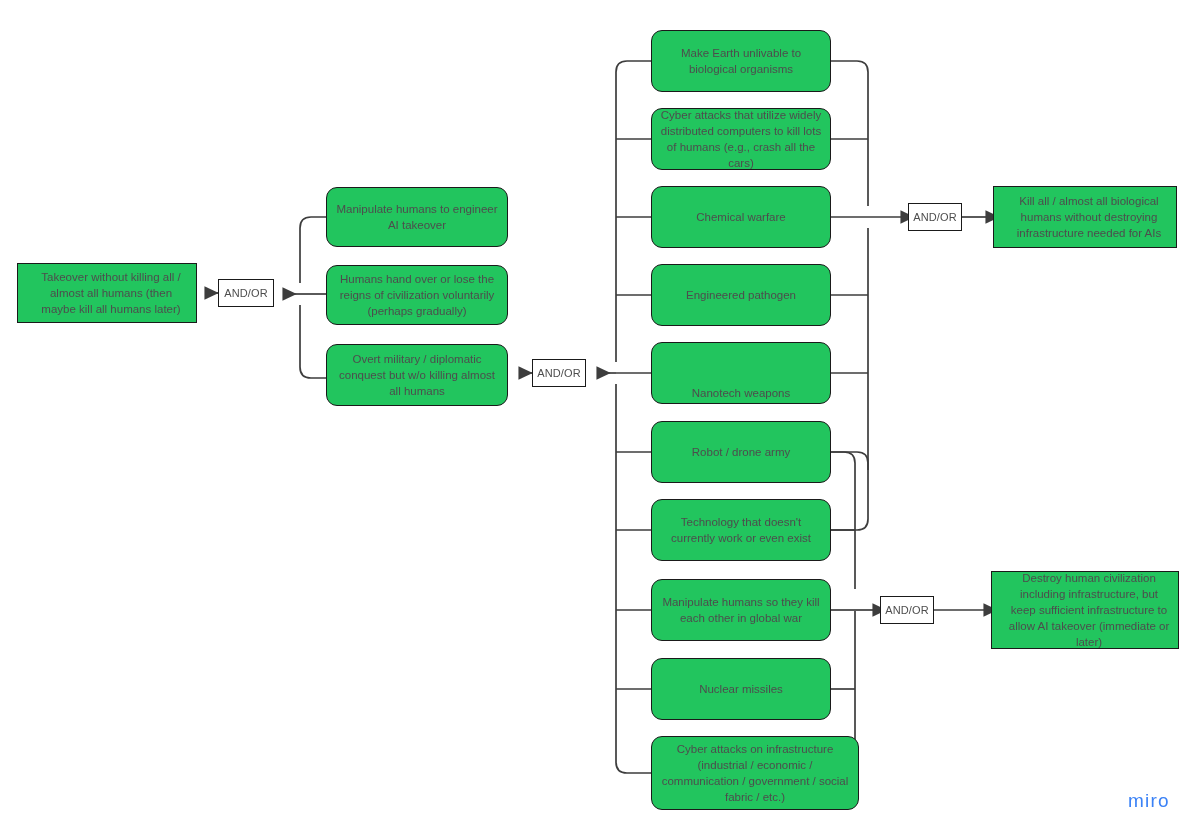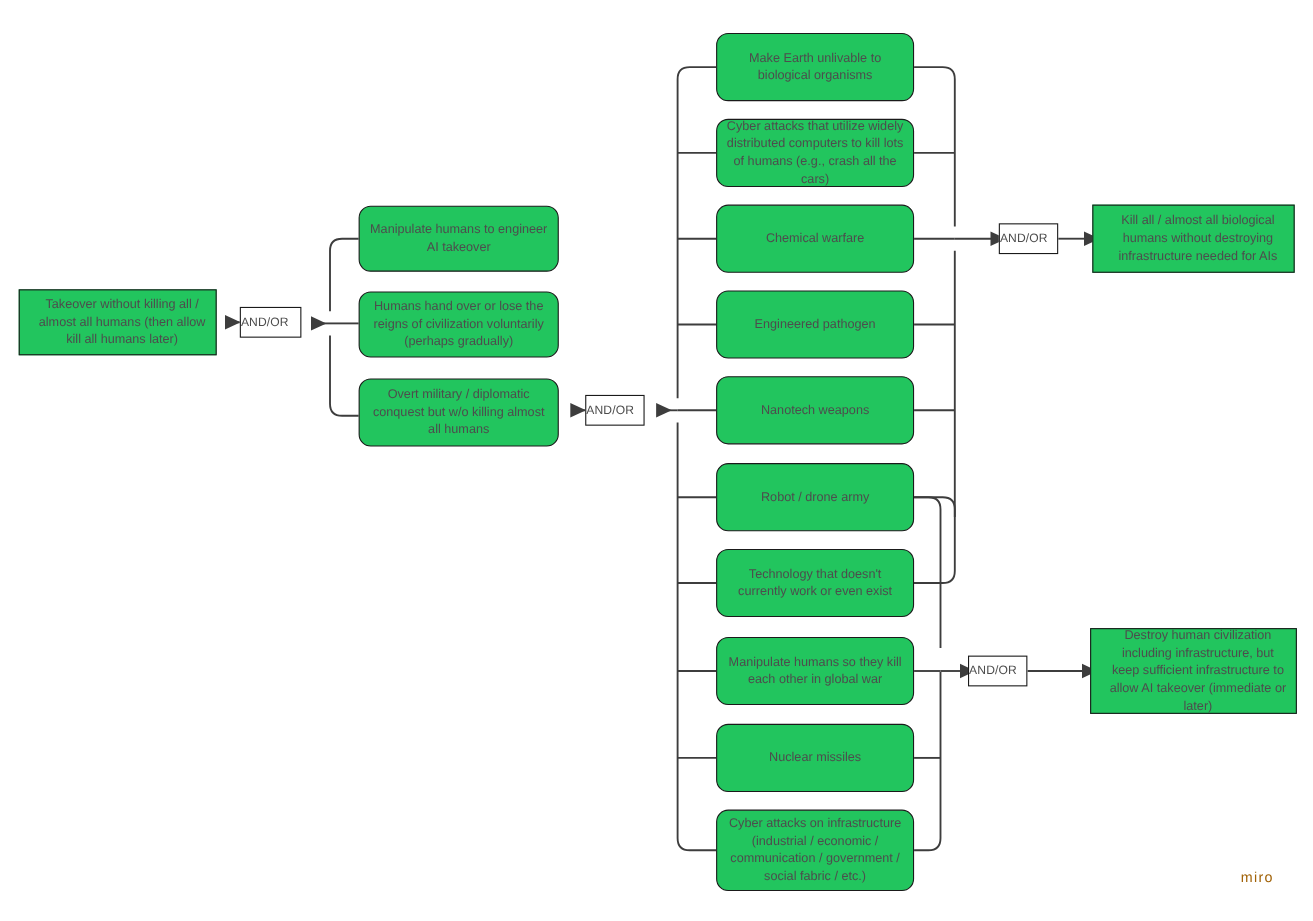--- a/index.html
+++ b/index.html
@@ -56,27 +56,27 @@
     position: absolute;
     box-sizing: border-box;
     background: #ffffff;
     border: 1.6px solid #1a1a1a;
     border-radius: 0;
     color: #4d4d4d;
     font-size: 11px;
     line-height: 13px;
     display: flex;
     align-items: center;
-    justify-content: flex-start;
+    justify-content: center;
     letter-spacing: 0.1px;
   }
   .watermark {
     position: absolute;
-    color: #a16207;
-    font-size: 13px;
+    color: #3b82f6;
+    font-size: 19px;
     letter-spacing: 1.2px;
     user-select: none;
   }
 </style>
 </head>
 <body>
 
 <div id="canvas">
 
   <svg id="edges" viewBox="0 0 1194 837" xmlns="http://www.w3.org/2000/svg">
@@ -128,21 +128,21 @@
       <path d="M831,689 L855,689"></path>
       <path d="M855,610 L875,610" marker-end="url(#arrR)"></path>
 
       <path d="M962,217 L988,217" marker-end="url(#arrR)"></path>
       <path d="M934,610 L986,610" marker-end="url(#arrR)"></path>
 
     </g>
   </svg>
 
   <div class="node sharp" style="left:17px; top:263px; width:180px; height:60px;">
-    <span class="txt">Takeover without killing all / almost all humans (then allow kill all humans later)</span>
+    <span class="txt">Takeover without killing all / almost all humans (then maybe kill all humans later)</span>
   </div>
 
   <div class="gate" style="left:218px; top:279px; width:56px; height:28px;">
     <span>AND/OR</span>
   </div>
 
   <div class="node rounded" style="left:326px; top:187px; width:182px; height:60px;">
     <span class="txt">Manipulate humans to engineer AI takeover</span>
   </div>
 
@@ -167,41 +167,41 @@
   </div>
 
   <div class="node rounded" style="left:651px; top:186px; width:180px; height:62px;">
     <span class="txt">Chemical warfare</span>
   </div>
 
   <div class="node rounded" style="left:651px; top:264px; width:180px; height:62px;">
     <span class="txt">Engineered pathogen</span>
   </div>
 
-  <div class="node rounded" style="left:651px; top:342px; width:180px; height:62px;">
+  <div class="node rounded" style="left:651px; top:342px; width:180px; height:62px;align-items:flex-end;">
     <span class="txt">Nanotech weapons</span>
   </div>
 
   <div class="node rounded" style="left:651px; top:421px; width:180px; height:62px;">
     <span class="txt">Robot / drone army</span>
   </div>
 
   <div class="node rounded" style="left:651px; top:499px; width:180px; height:62px;">
     <span class="txt">Technology that doesn't currently work or even exist</span>
   </div>
 
   <div class="node rounded" style="left:651px; top:579px; width:180px; height:62px;">
     <span class="txt">Manipulate humans so they kill each other in global war</span>
   </div>
 
   <div class="node rounded" style="left:651px; top:658px; width:180px; height:62px;">
     <span class="txt">Nuclear missiles</span>
   </div>
 
-  <div class="node rounded" style="left:651px; top:736px; width:180px; height:74px;">
+  <div class="node rounded" style="left:651px; top:736px; width:208px; height:74px;">
     <span class="txt">Cyber attacks on infrastructure (industrial / economic / communication / government / social fabric / etc.)</span>
   </div>
 
   <div class="gate" style="left:908px; top:203px; width:54px; height:28px;">
     <span>AND/OR</span>
   </div>
 
   <div class="gate" style="left:880px; top:596px; width:54px; height:28px;">
     <span>AND/OR</span>
   </div>

